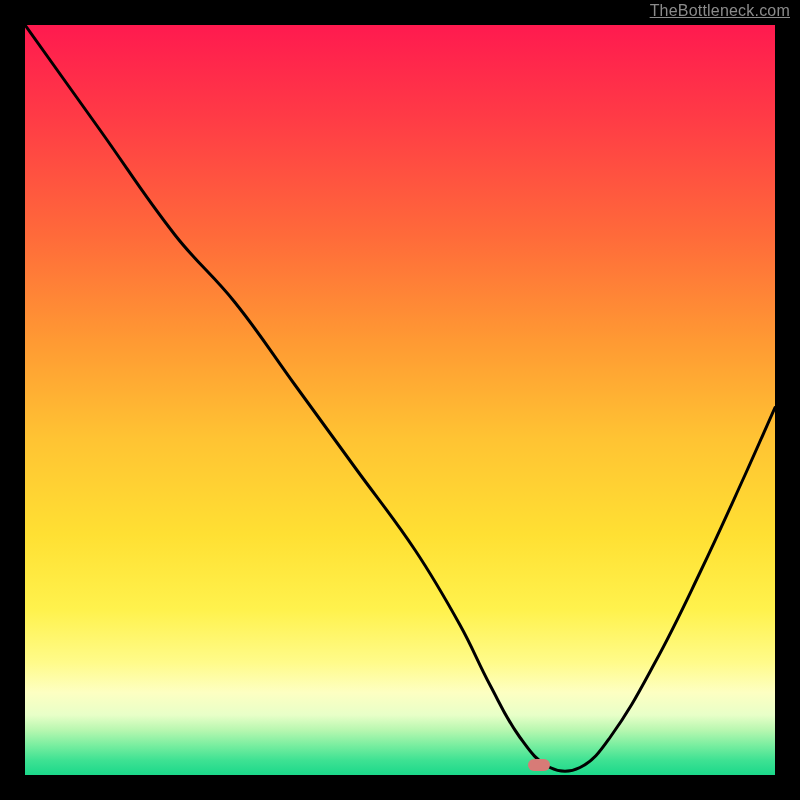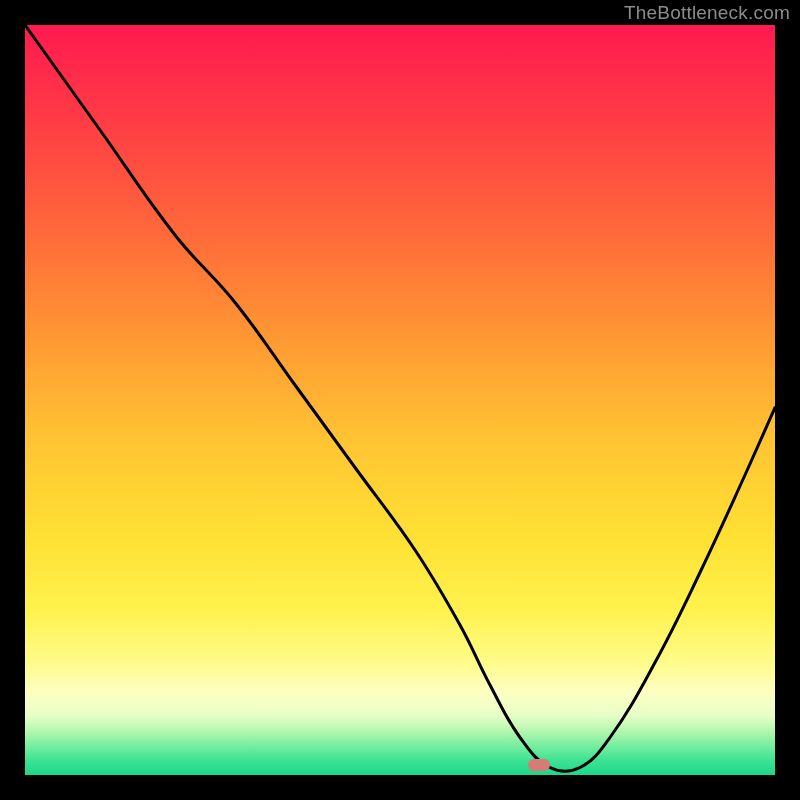--- a/index.html
+++ b/index.html
@@ -55,24 +55,25 @@
     border-radius: 6px;
     background: #d77b77;
     transform: translate(-50%, -50%);
     pointer-events: none;
   }
   .watermark {
     position: absolute;
     top: 2px;
     right: 10px;
     color: #8b8b8b;
-    font-size: 19px;
+    font-size: 16px;
     font-weight: 500;
     letter-spacing: 0.2px;
     user-select: none;
+    text-decoration: underline;
   }
 </style>
 </head>
 <body>
 
 <div class="frame">
 
   <div class="watermark">TheBottleneck.com</div>
 
   <div class="plot">

